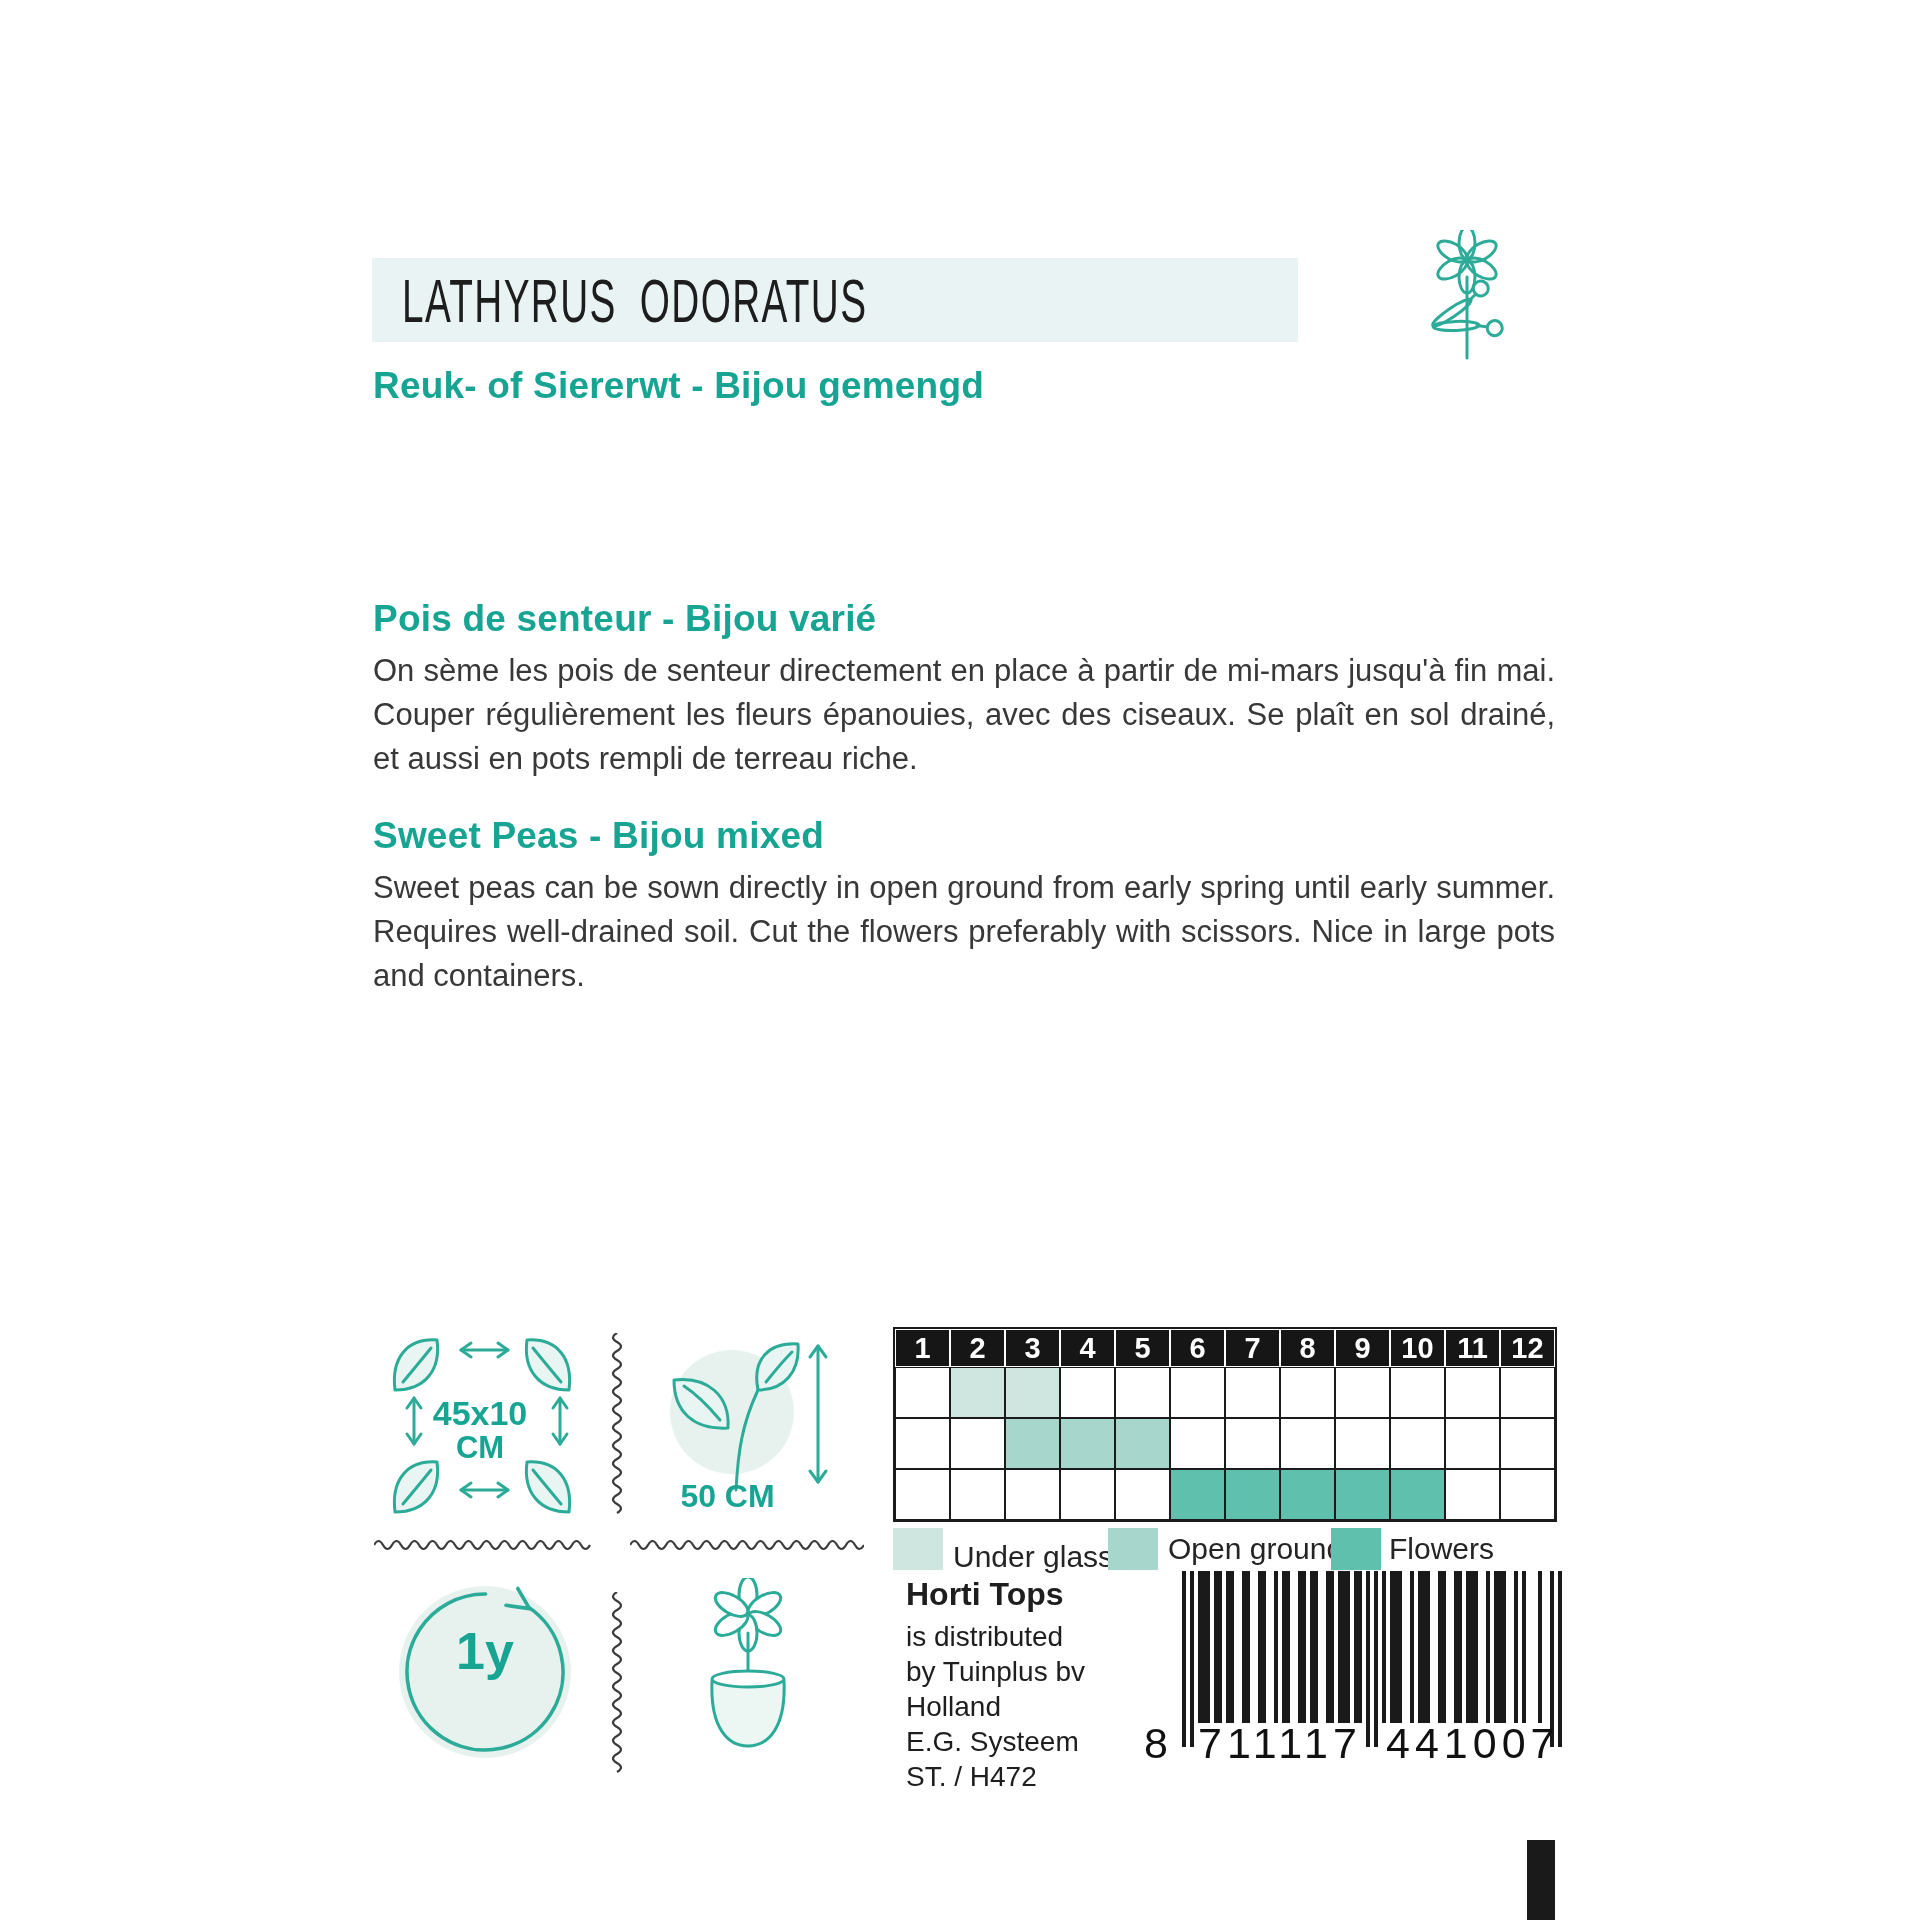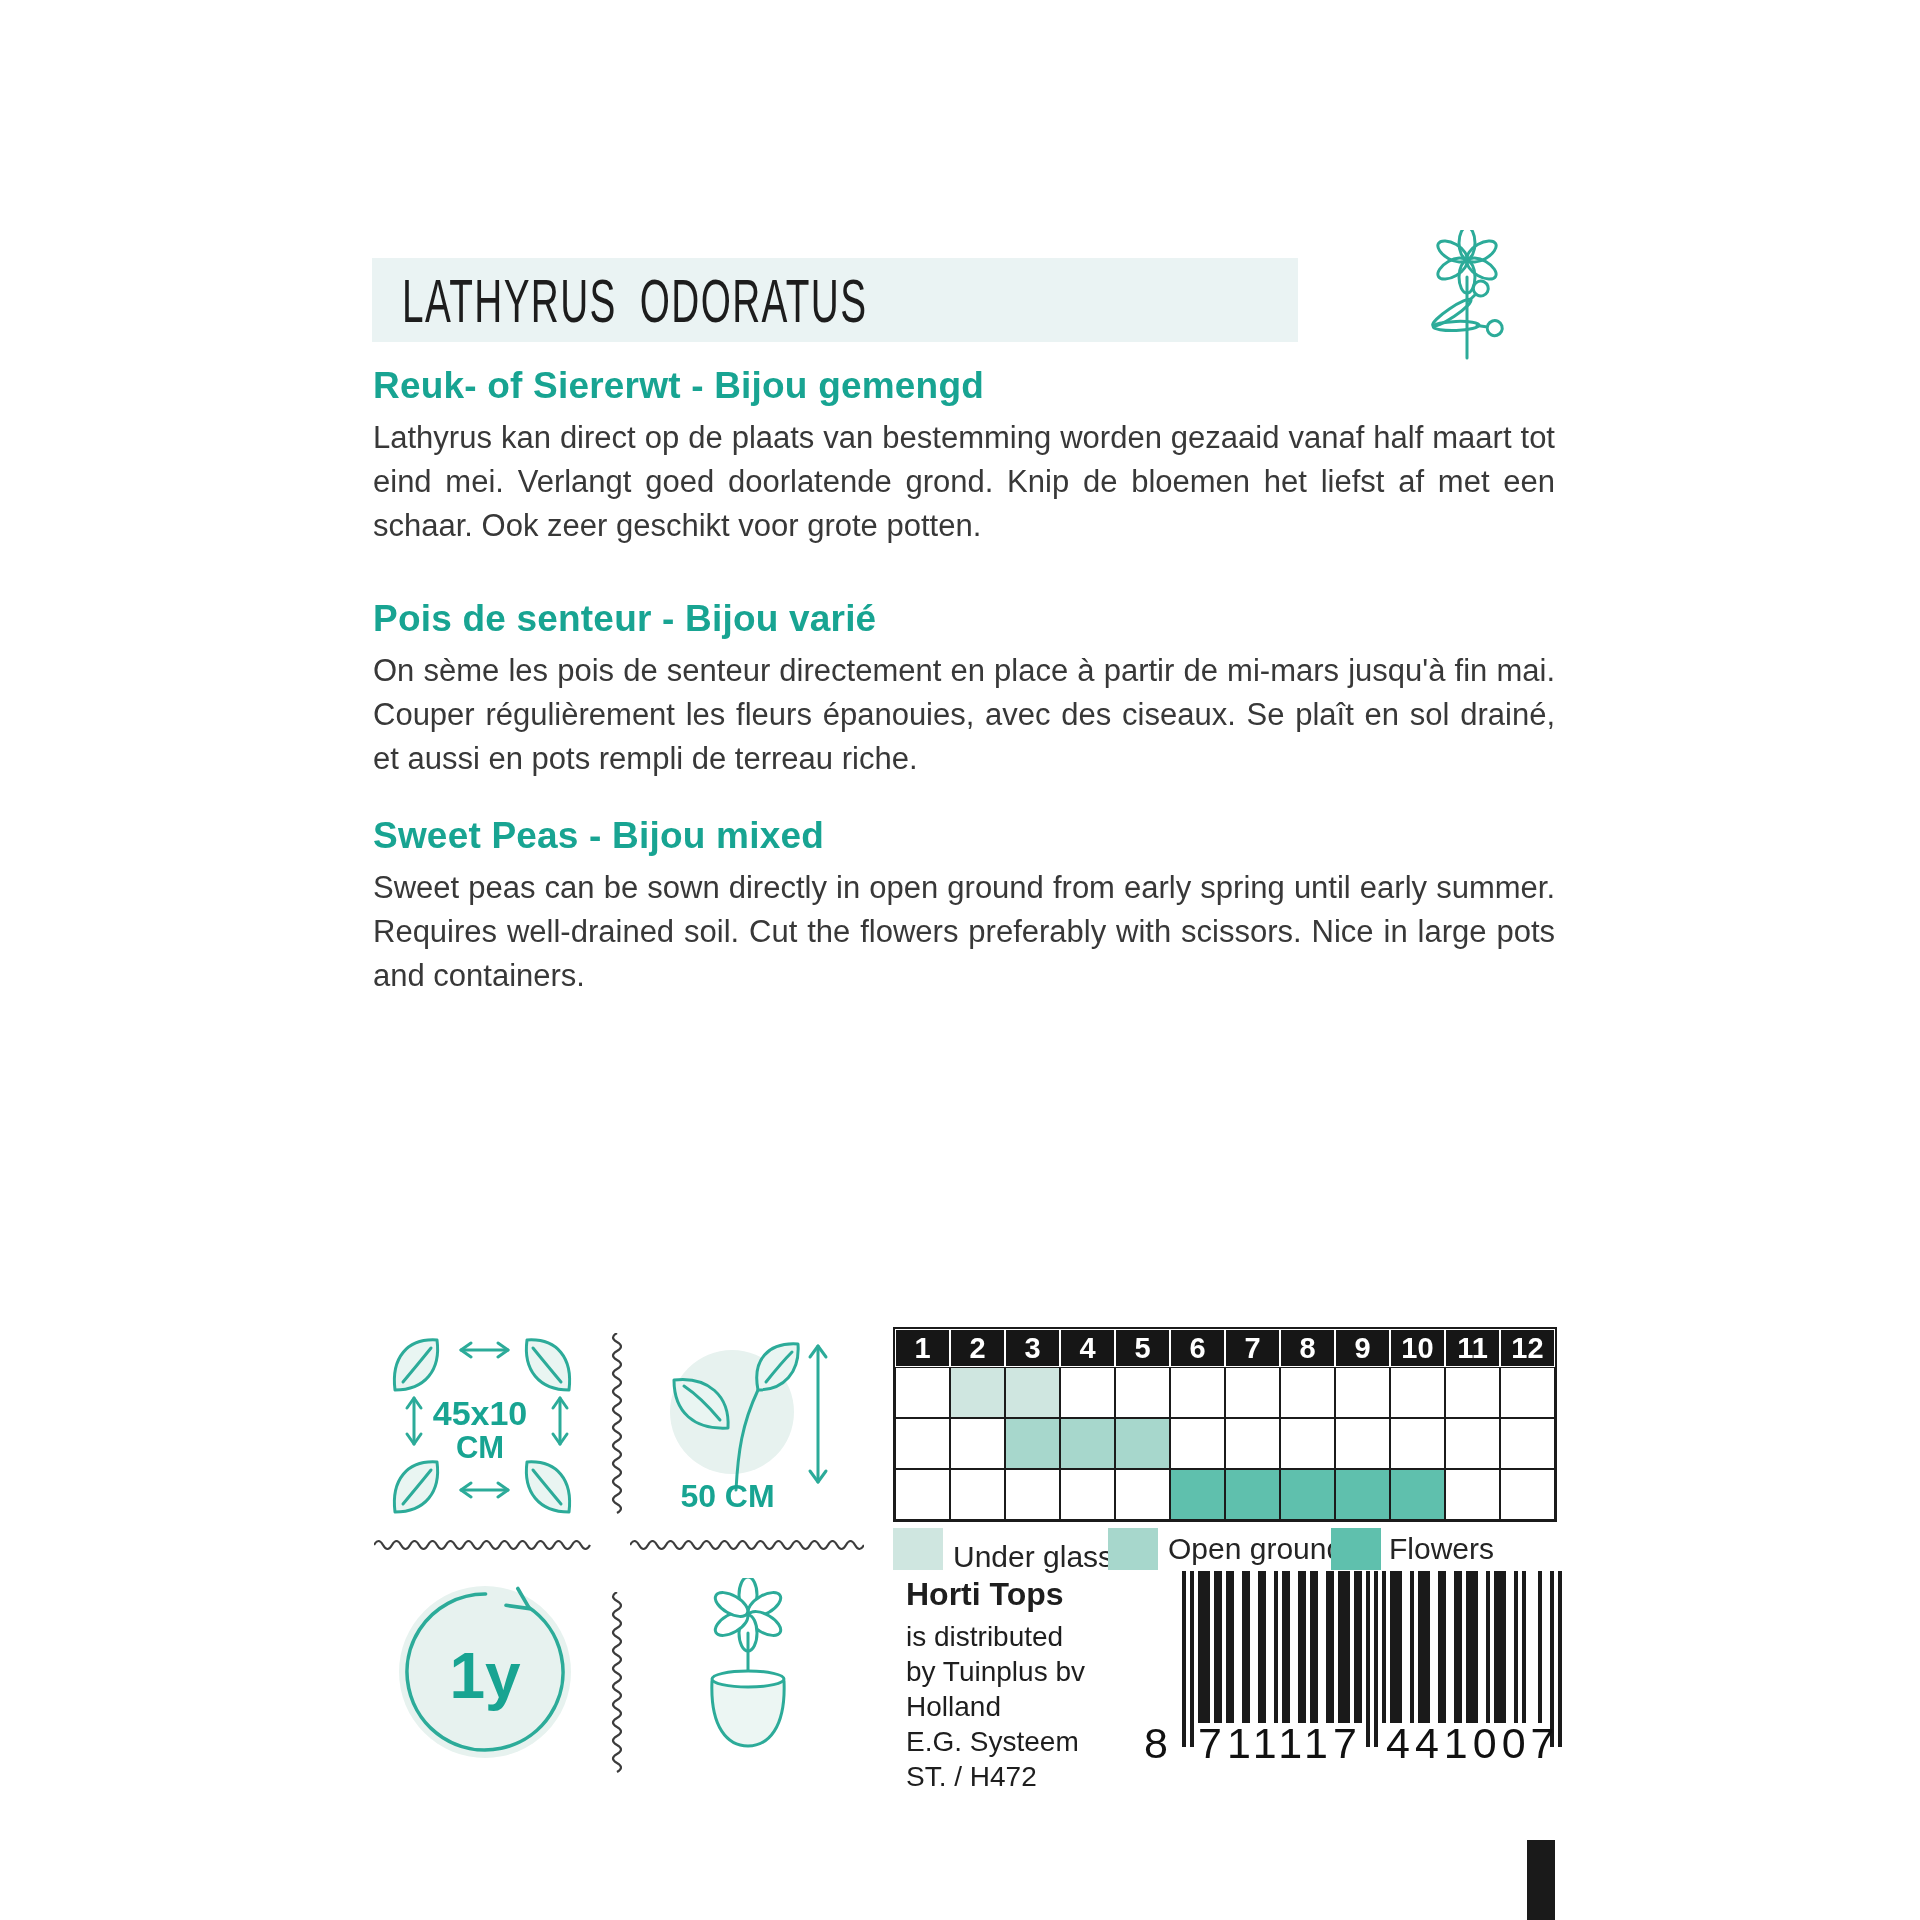--- a/index.html
+++ b/index.html
@@ -76,21 +76,20 @@
         <line x1="50" y1="72" x2="58" y2="68"></line>
         <line x1="50" y1="98" x2="58" y2="102"></line>
         <circle cx="65" cy="64" r="7.5"></circle>
         <circle cx="66" cy="106" r="7.5"></circle>
       </g>
     </g>
   </svg>
 
   <section class="sec" style="top:365px">
     <h2 class="hd">Reuk- of Siererwt - Bijou gemengd</h2>
-    <p class="bd">Lathyrus kan direct op de plaats van bestemming worden gezaaid vanaf half maart tot eind mei. Verlangt goed doorlatende grond. Knip de bloemen het liefst af met een schaar. Ook zeer geschikt voor grote potten.</p>
   </section>
   <section class="sec" style="top:598px">
     <h2 class="hd">Pois de senteur - Bijou varié</h2>
     <p class="bd">On sème les pois de senteur directement en place à partir de mi-mars jusqu'à fin mai. Couper régulièrement les fleurs épanouies, avec des ciseaux. Se plaît en sol drainé, et aussi en pots rempli de terreau riche.</p>
   </section>
   <section class="sec" style="top:815px">
     <h2 class="hd">Sweet Peas - Bijou mixed</h2>
     <p class="bd">Sweet peas can be sown directly in open ground from early spring until early summer. Requires well-drained soil. Cut the flowers preferably with scissors. Nice in large pots and containers.</p>
   </section>
 
@@ -152,21 +151,21 @@
     </svg>
     <div class="ic-txt" style="top:146px;font-size:32px;left:-15px">50 CM</div>
   </div>
 
   <div class="abs" style="left:390px;top:1575px;width:190px;height:190px">
     <svg width="190" height="190" viewBox="0 0 190 190">
       <circle class="blob" cx="95" cy="97" r="86"></circle>
       <circle cx="95" cy="97" r="78" fill="none" stroke="#2cab99" stroke-width="3.6" stroke-linecap="round" stroke-dasharray="445 60" transform="rotate(-57 95 97)"></circle>
       <path d="M127.8,13.5 L139.5,33.6 L116,30.3" fill="none" stroke="#2cab99" stroke-width="3.6" stroke-linecap="round" stroke-linejoin="round"></path>
     </svg>
-    <div class="ic-txt" style="top:64px;font-size:64px">1y</div>
+    <div class="ic-txt" style="top:46px;font-size:52px">1y</div>
   </div>
 
   <svg class="abs" style="left:690px;top:1578px" width="115" height="185" viewBox="0 0 115 185">
     <g class="ic" stroke-width="2.8">
       <g>
         <ellipse cx="58" cy="17" rx="9" ry="18" fill="#fff"></ellipse>
         <ellipse cx="58" cy="17" rx="9" ry="18" transform="rotate(60 58 36)" fill="#fff"></ellipse>
         <ellipse cx="58" cy="17" rx="9" ry="18" transform="rotate(120 58 36)" fill="#fff"></ellipse>
         <ellipse cx="58" cy="17" rx="9" ry="18" transform="rotate(180 58 36)" fill="#fff"></ellipse>
         <ellipse cx="58" cy="17" rx="9" ry="18" transform="rotate(240 58 36)" fill="#fff"></ellipse>

